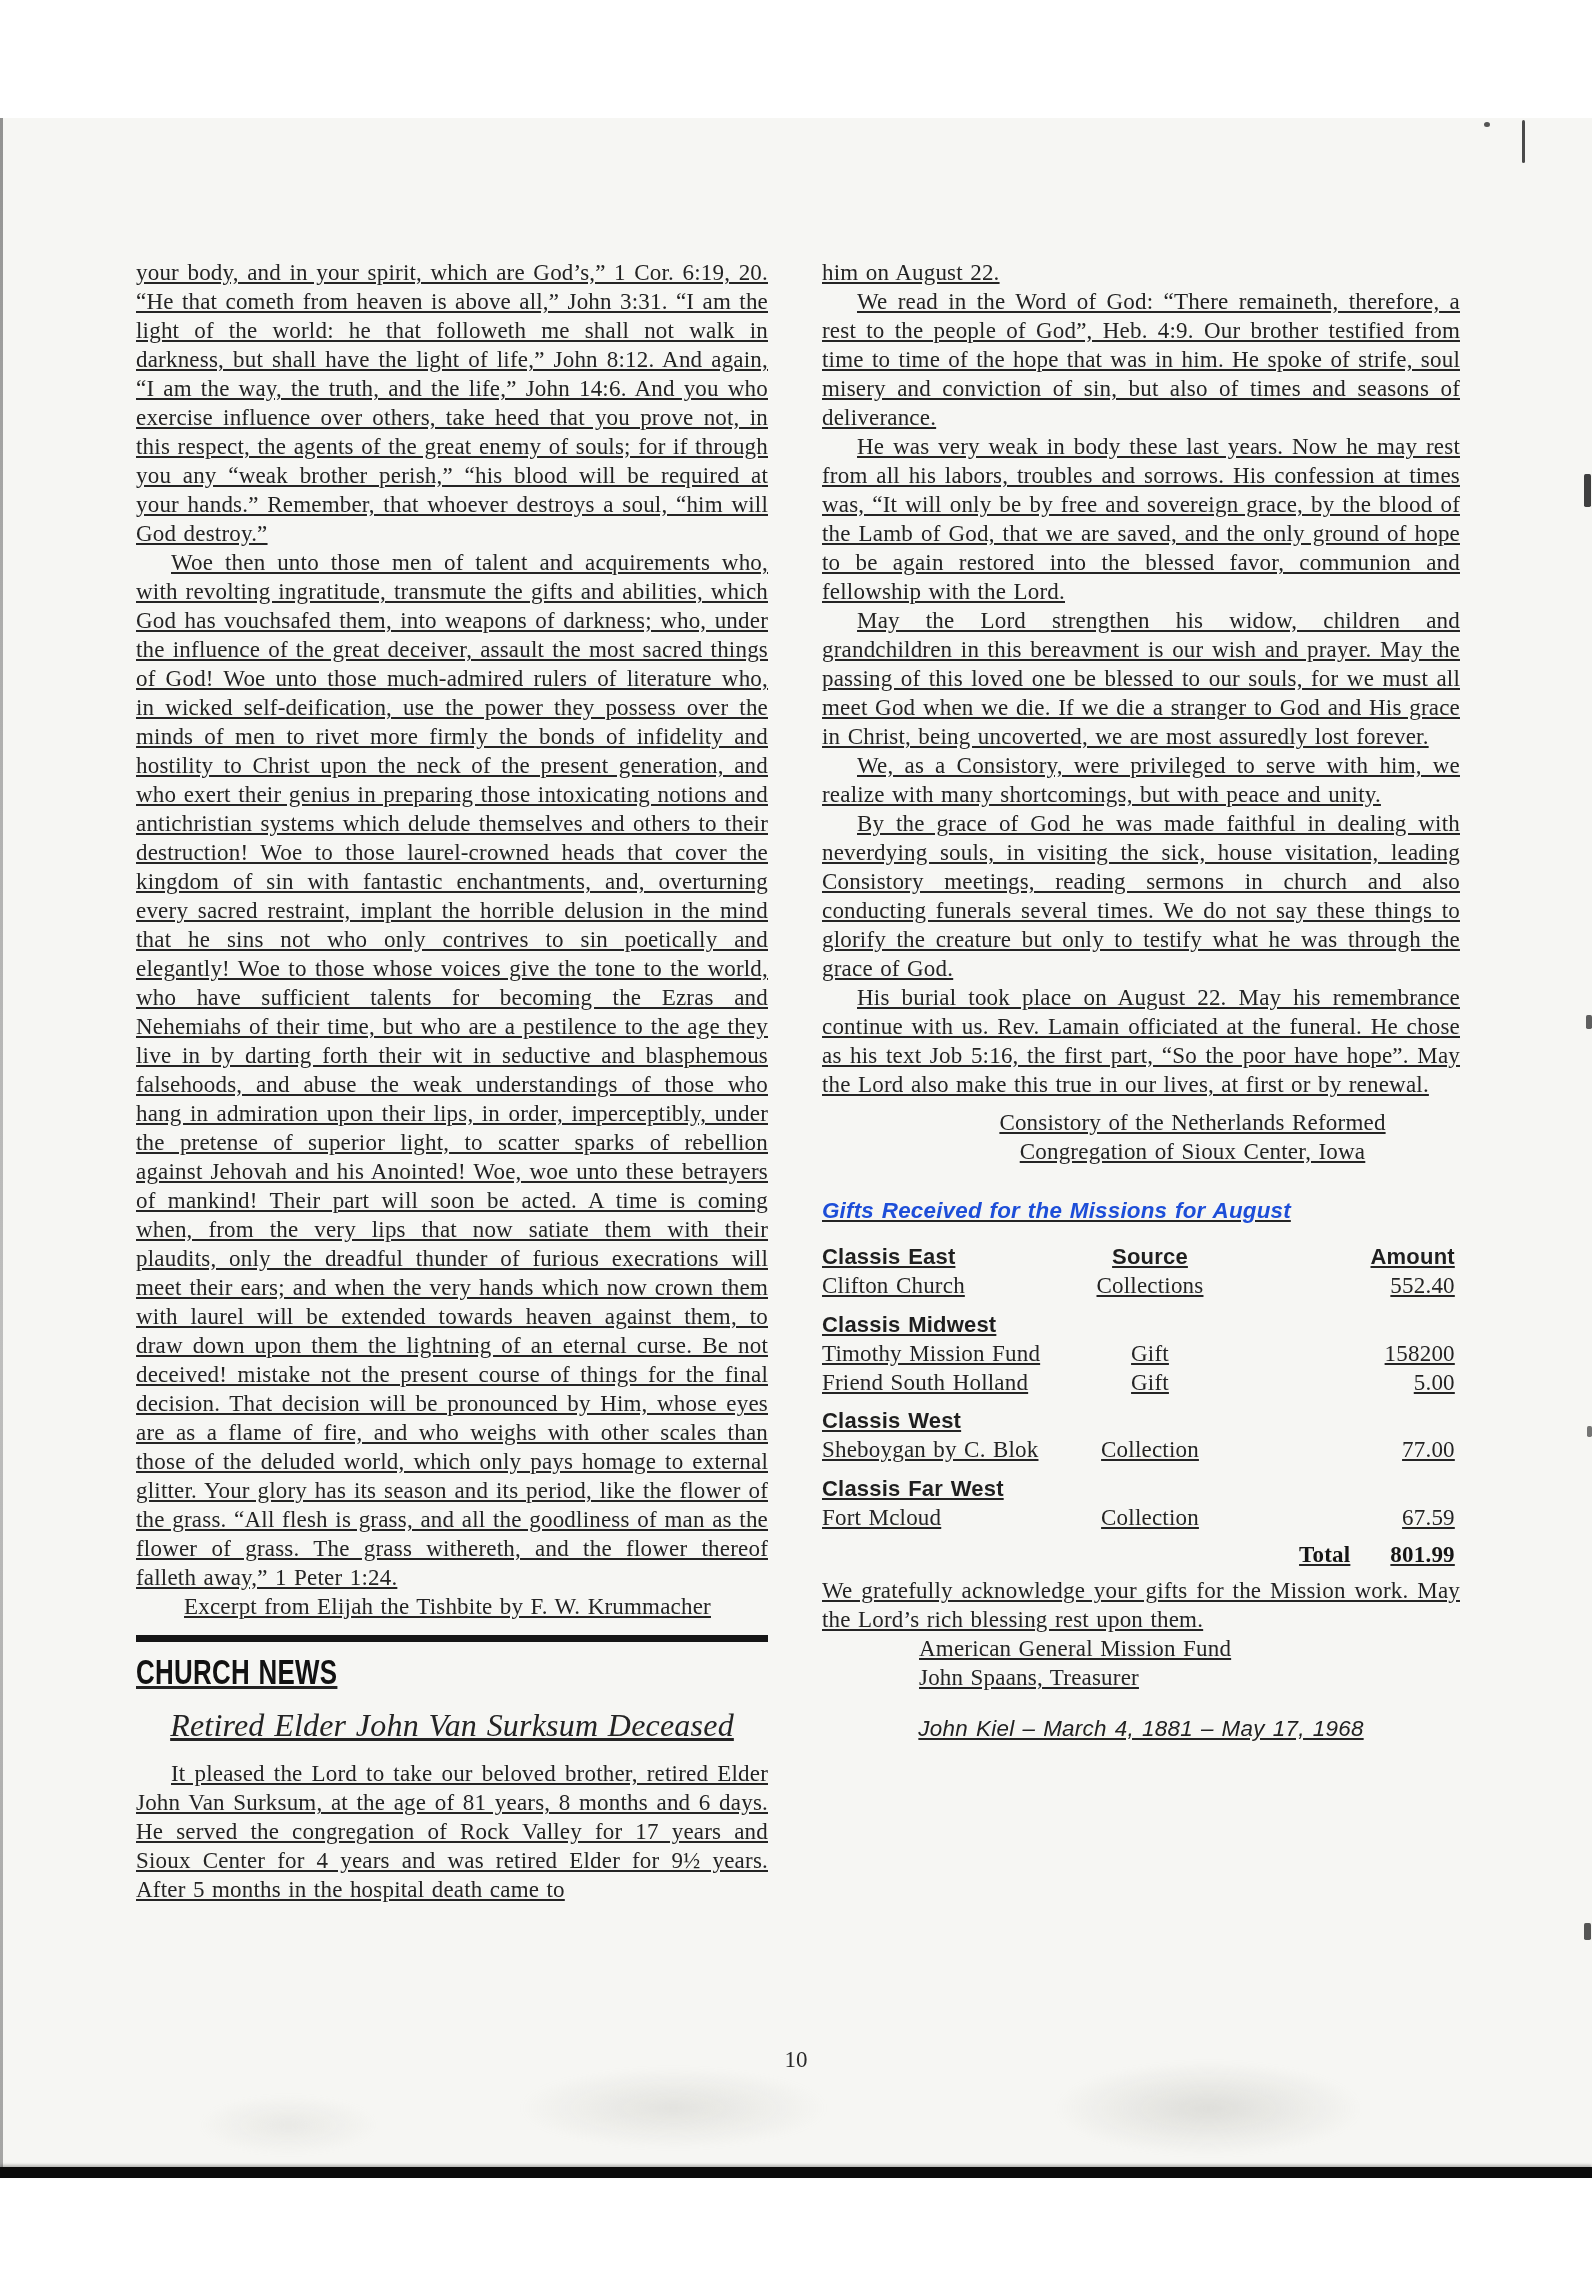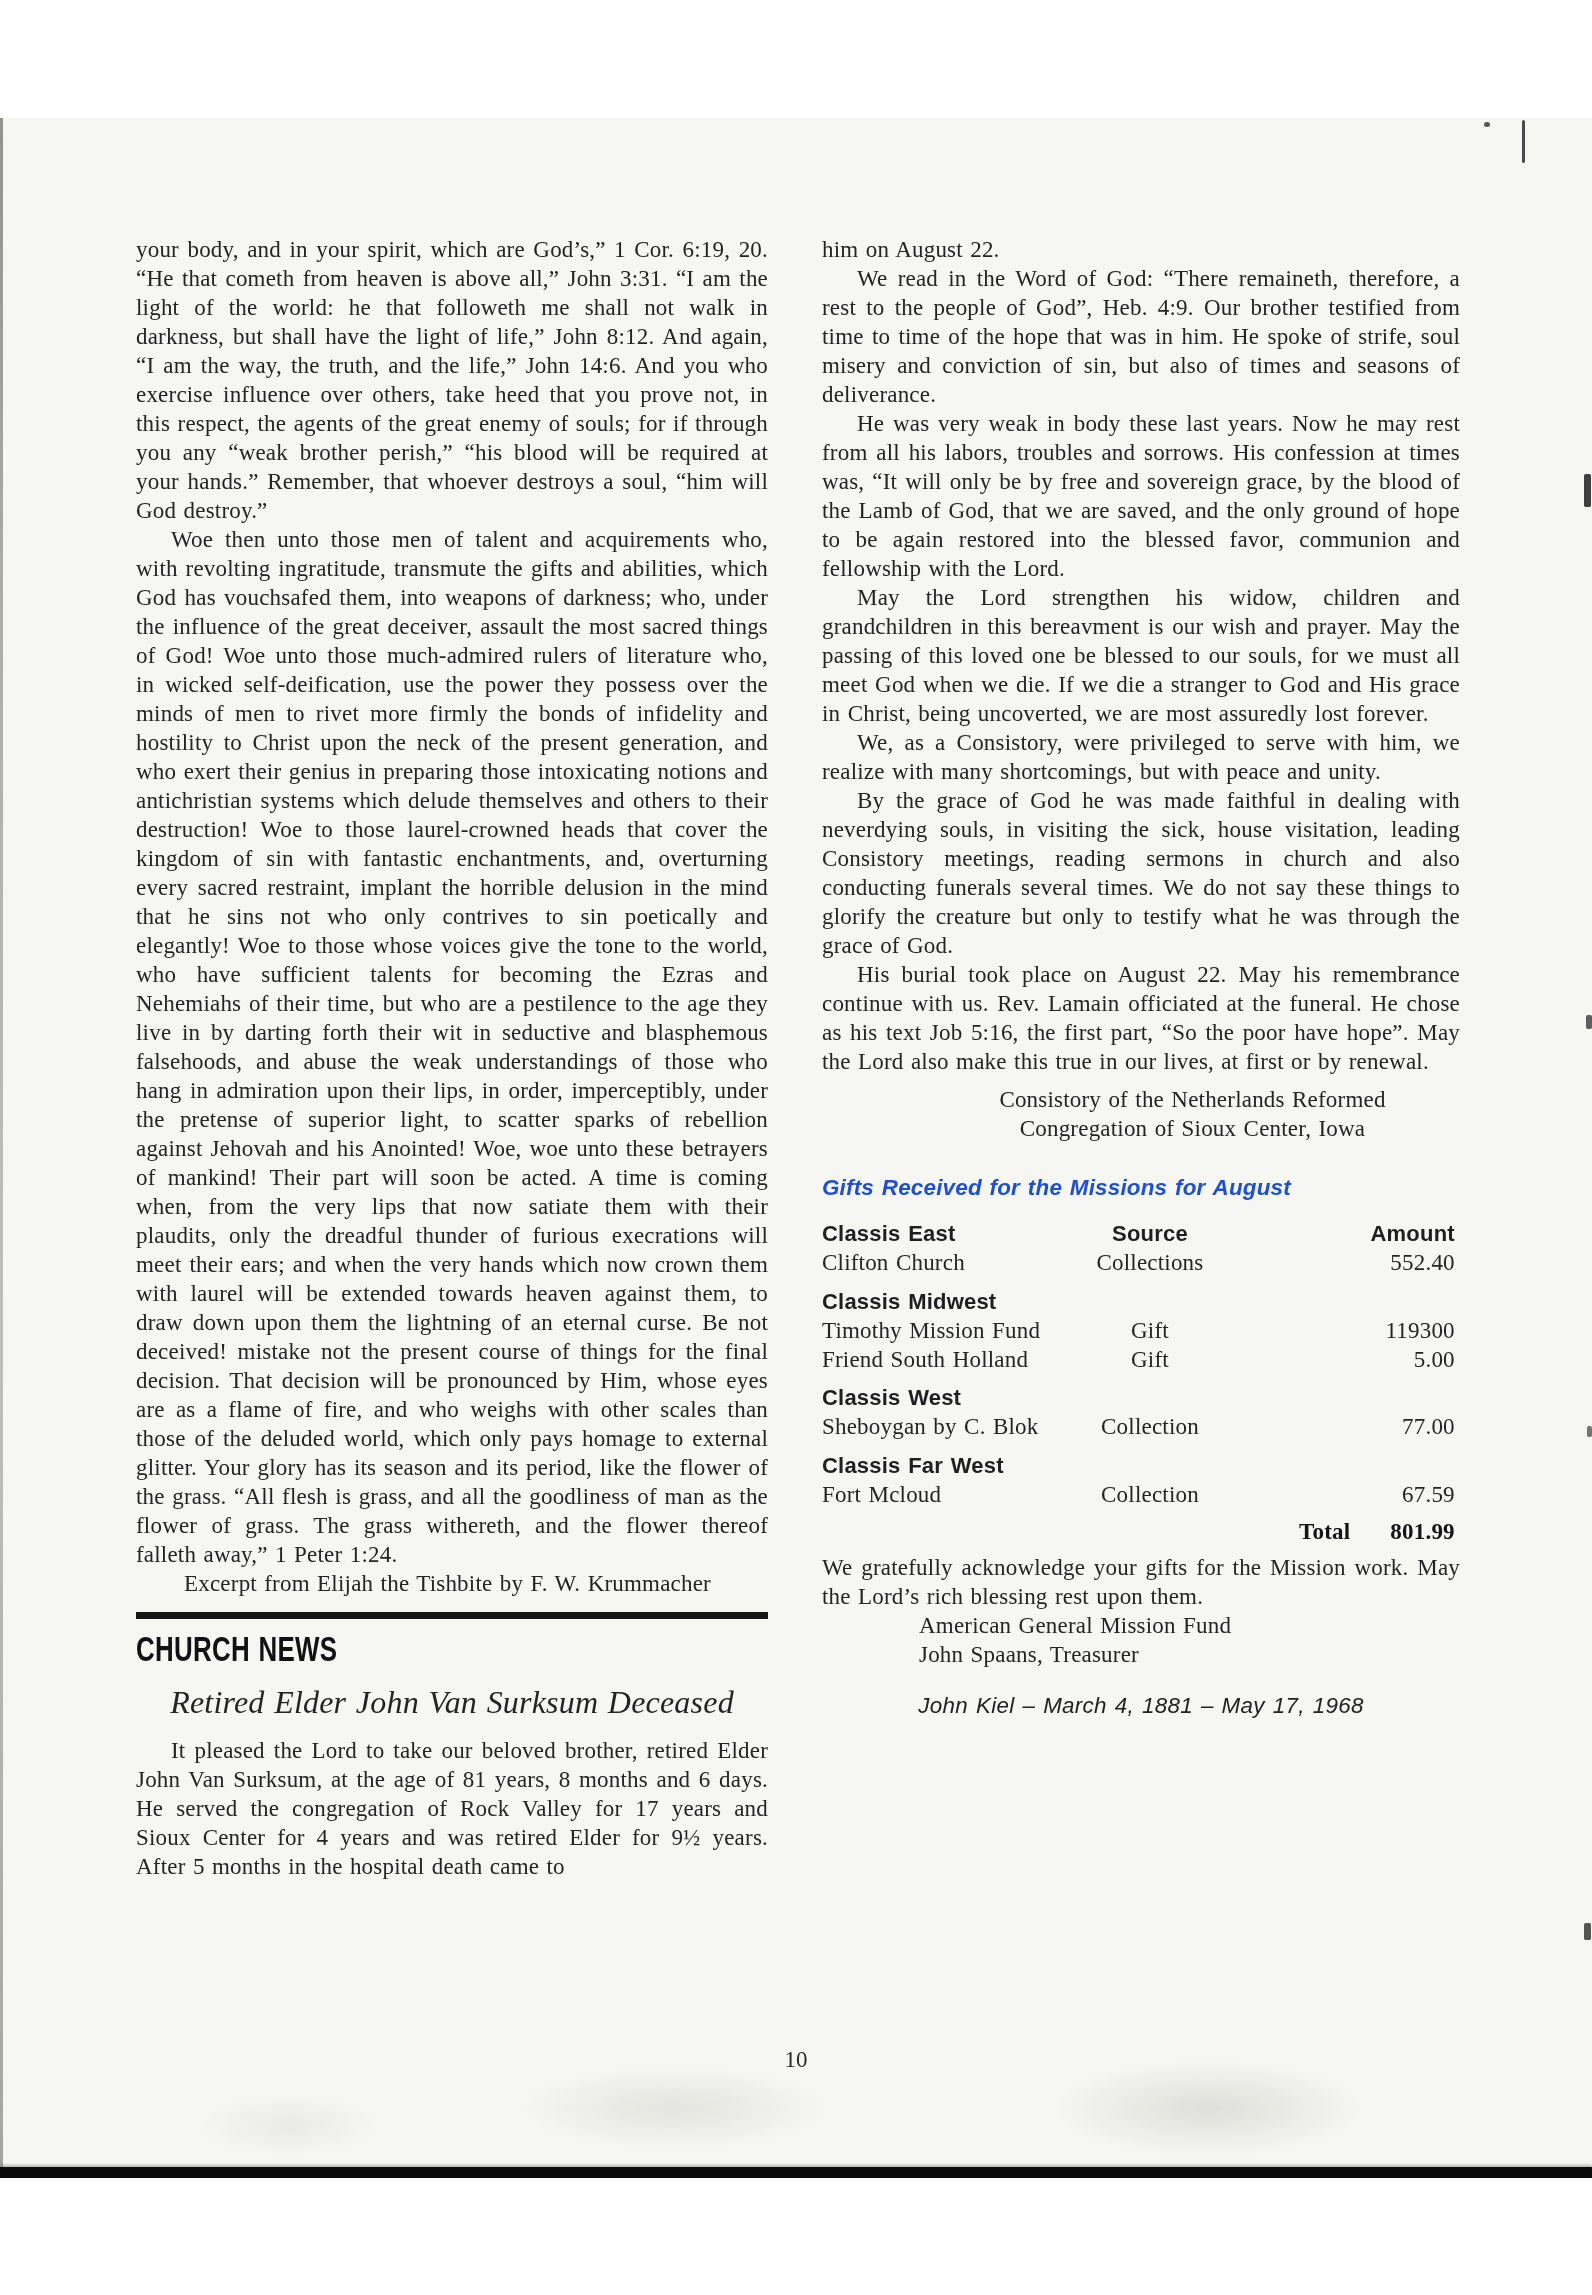--- a/index.html
+++ b/index.html
@@ -17,22 +17,22 @@
     background:#0b0b0b;box-shadow:0 -1.7px 2.6px rgba(60,60,60,.35);
   }
   .edge-left{
     position:absolute;left:0;top:118px;width:2.6px;height:2049px;
     background:linear-gradient(to bottom,#4f4f4f,#7d7d7d 25%,#9a9a9a 60%,#6f6f6f);
     opacity:.6;
   }
   .speck{position:absolute;background:#1f1f1f;border-radius:1.7px;}
   .ghost{position:absolute;filter:blur(2.6px);}
   
-  .col{position:absolute;top:235px;font-size:23px;line-height:29px;
-       text-align:justify;letter-spacing:0.2px;word-spacing:1.4px;color:#242424;}
+  .col{position:absolute;top:258px;font-size:23px;line-height:29px;
+       text-align:justify;letter-spacing:0.2px;word-spacing:1.4px;color:#242424;text-decoration:underline;}
   .col-left{left:136px;width:632px;}
   .col-right{left:822px;width:638px;}
   .col p{margin:0;}
   .indent{text-indent:35px;}
   .excerpt{margin-left:48px !important;text-align:left;}
   .rule{height:7px;background:#161616;margin-top:14px;}
   .church-news{
     font-family:"Liberation Sans",sans-serif;font-weight:bold;
     font-size:35px;line-height:40px;color:#121212;margin:10.4px 0 0 0;
     transform:scaleX(.74);transform-origin:0 50%;letter-spacing:0.4px;
@@ -127,21 +127,21 @@
         <div class="g-left">Clifton Church</div>
         <div class="g-source">Collections</div>
         <div class="g-amount">552.40</div>
       </div>
       <div class="g-row g-group">
         <div class="g-left sans">Classis Midwest</div>
       </div>
       <div class="g-row">
         <div class="g-left">Timothy Mission Fund</div>
         <div class="g-source">Gift</div>
-        <div class="g-amount">119300</div>
+        <div class="g-amount">158200</div>
       </div>
       <div class="g-row">
         <div class="g-left">Friend South Holland</div>
         <div class="g-source">Gift</div>
         <div class="g-amount">5.00</div>
       </div>
       <div class="g-row g-group">
         <div class="g-left sans">Classis West</div>
       </div>
       <div class="g-row">

